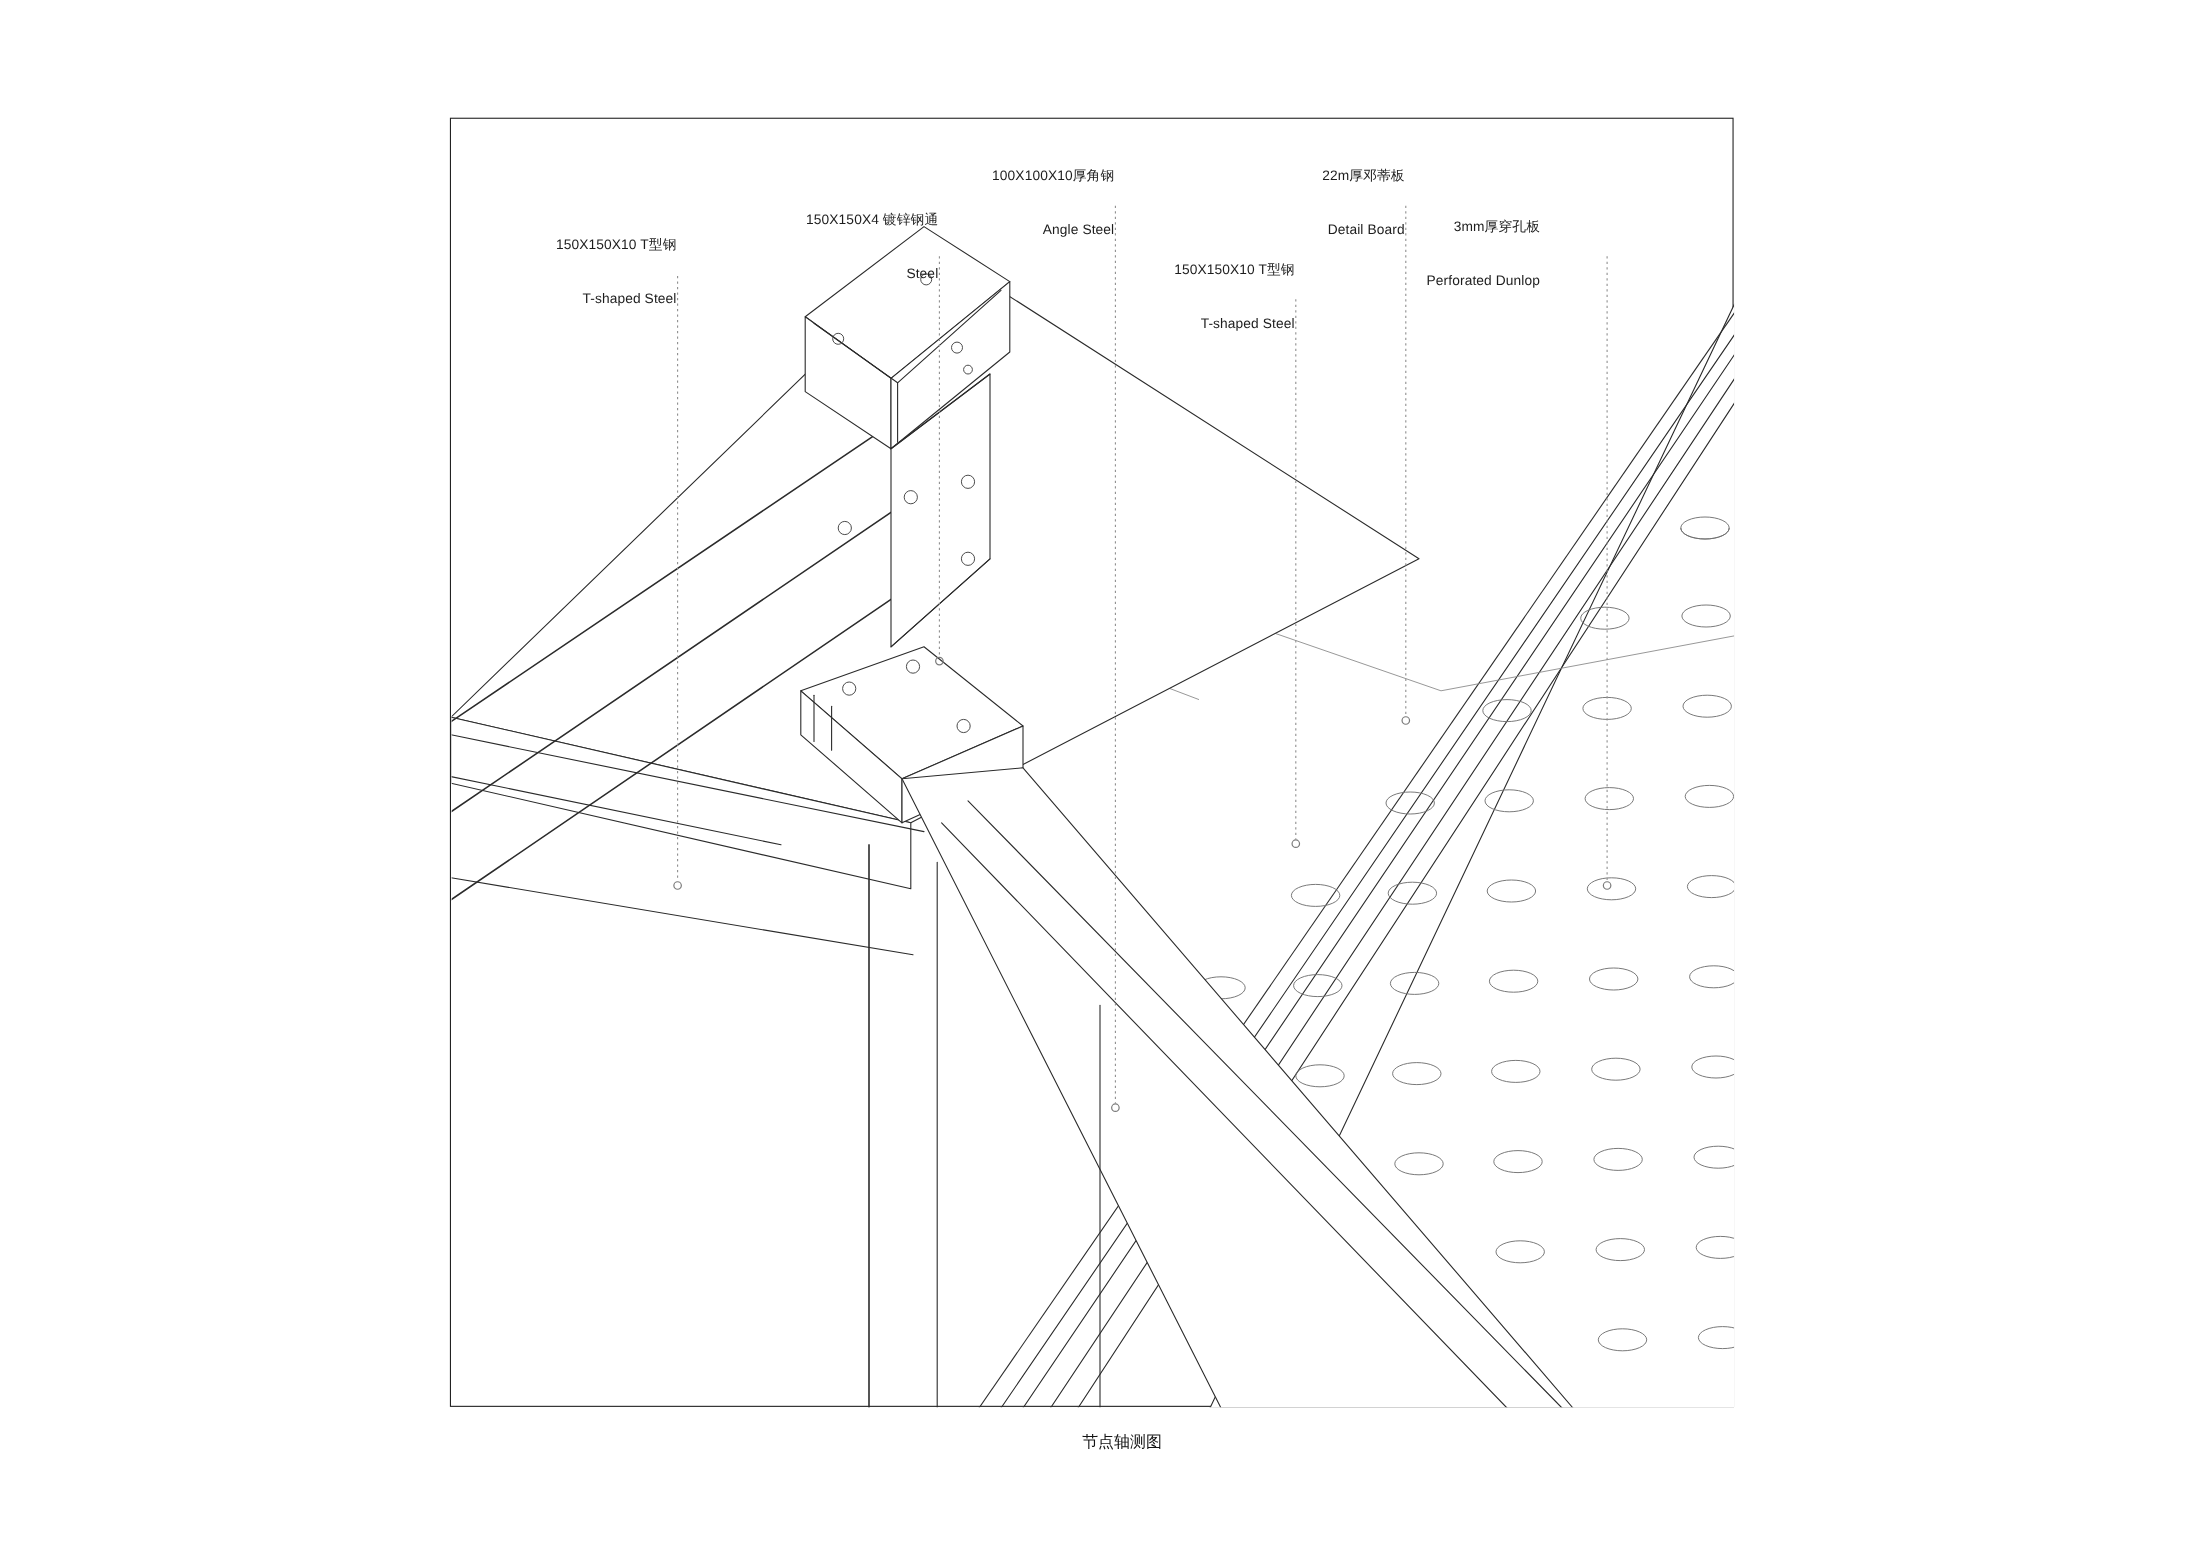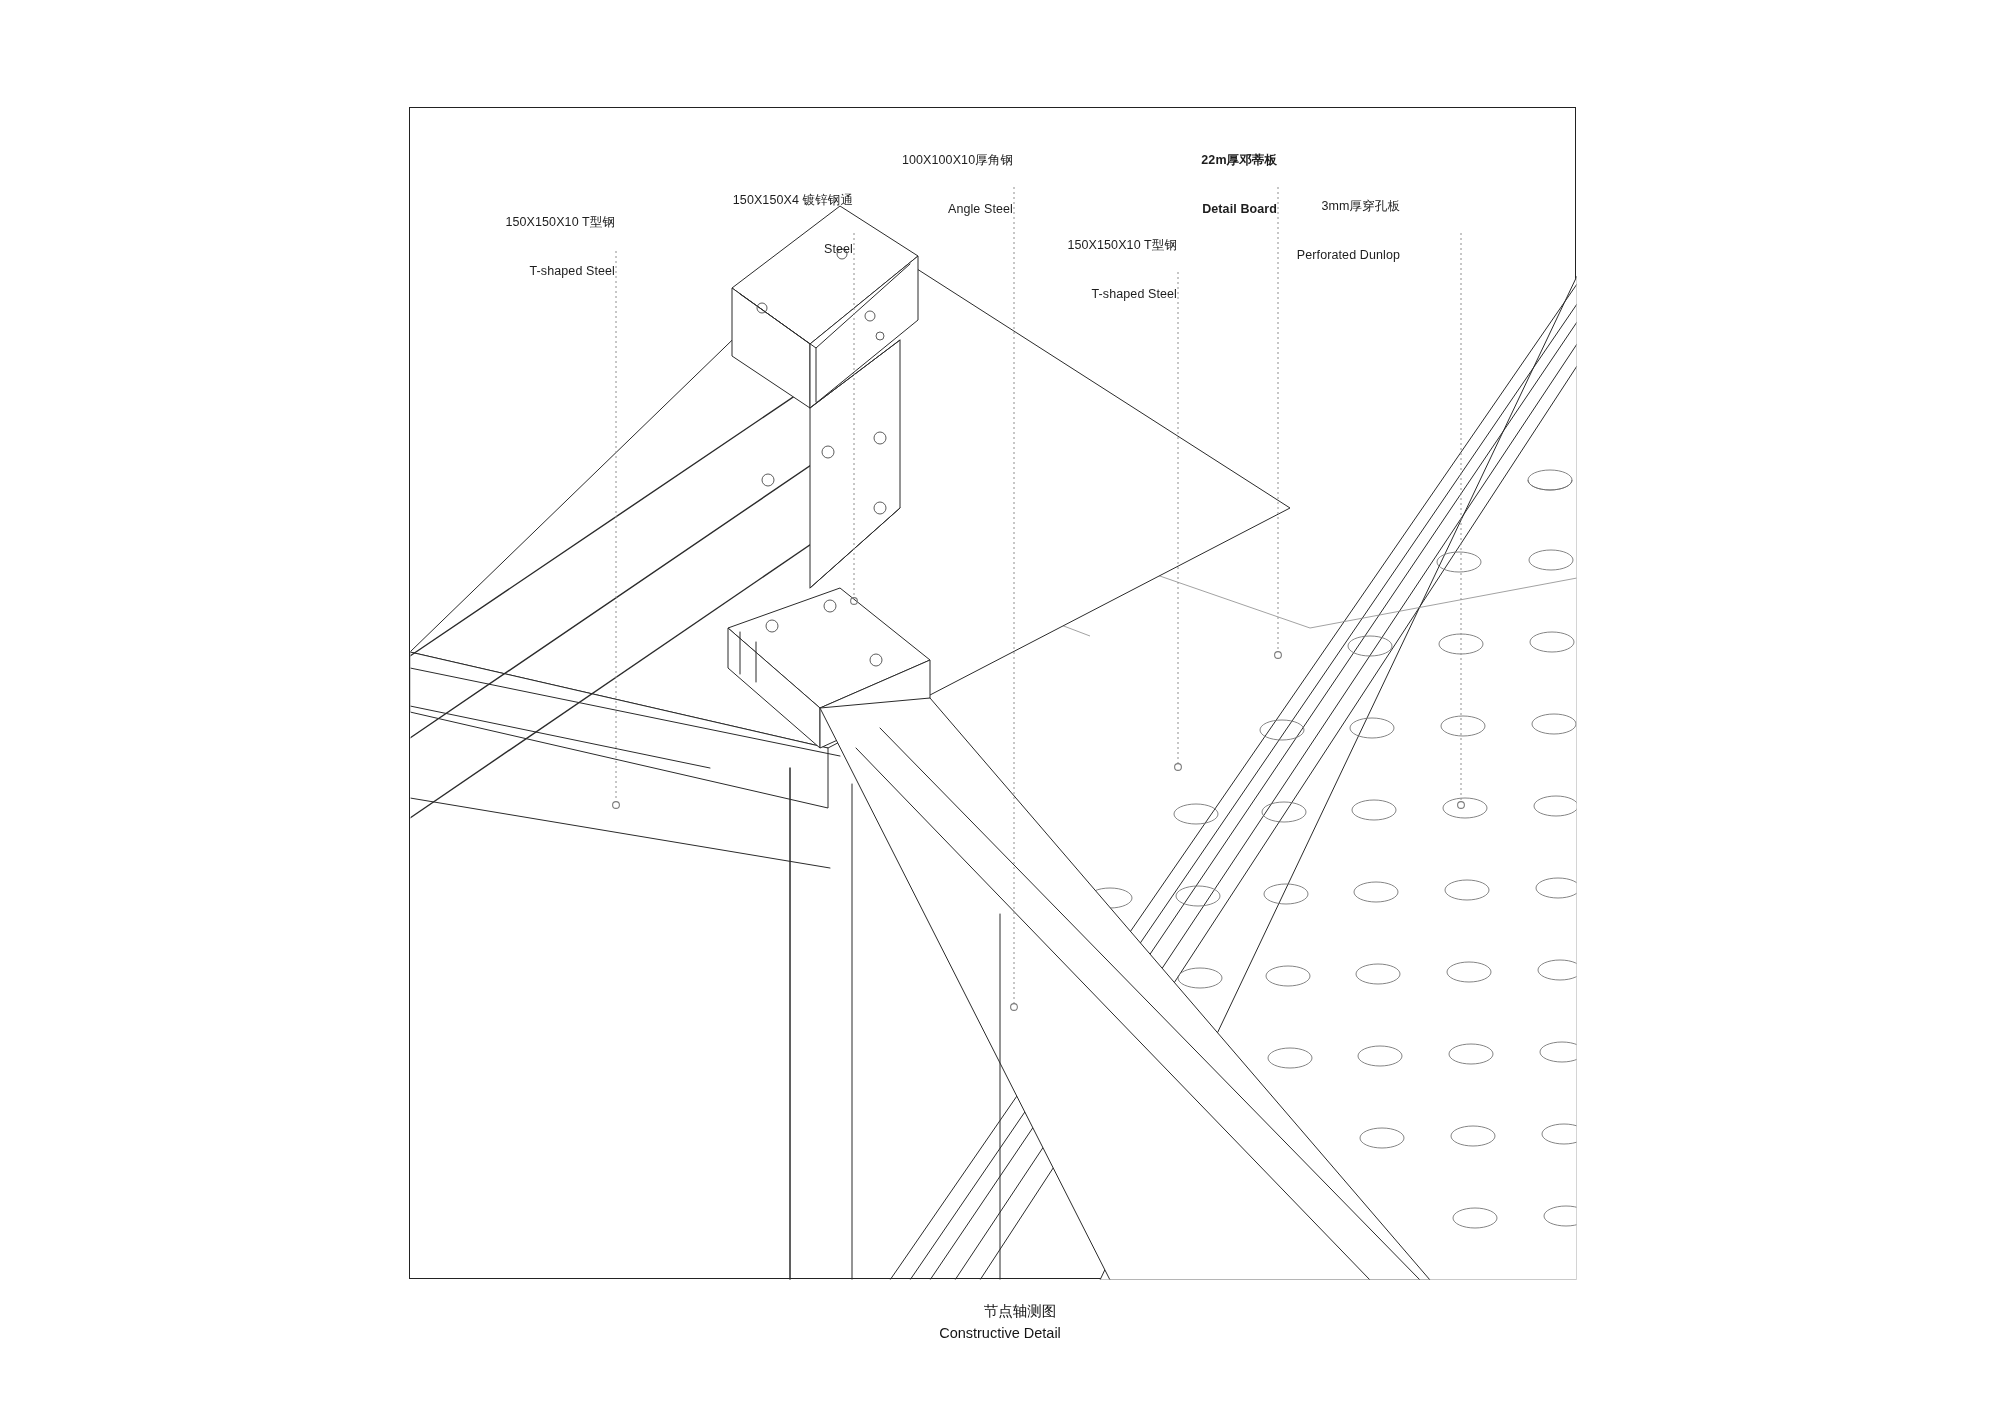--- a/index.html
+++ b/index.html
@@ -252,28 +252,27 @@
   <div class="annot" style="left:773px; top:152px; width:240px;">
     <span class="cn">100X100X10厚角钢</span>
     <span class="en">Angle Steel</span>
   </div>
 
   <div class="annot" style="left:937px; top:237px; width:240px;">
     <span class="cn">150X150X10 T型钢</span>
     <span class="en">T-shaped Steel</span>
   </div>
 
-  <div class="annot" style="left:1037px; top:152px; width:240px;font-weight:bold;">
+  <div class="annot" style="left:1037px; top:152px; width:240px;">
     <span class="cn">22m厚邓蒂板</span>
     <span class="en">Detail Board</span>
   </div>
 
   <div class="annot" style="left:1160px; top:198px; width:240px;">
     <span class="cn">3mm厚穿孔板</span>
     <span class="en">Perforated Dunlop</span>
   </div>
 
   <div id="caption">
     <div class="cap-cn">节点轴测图</div>
-    <div class="cap-en">Constructive Detail</div>
   </div>
 
 </div>
 
 </body></html>

